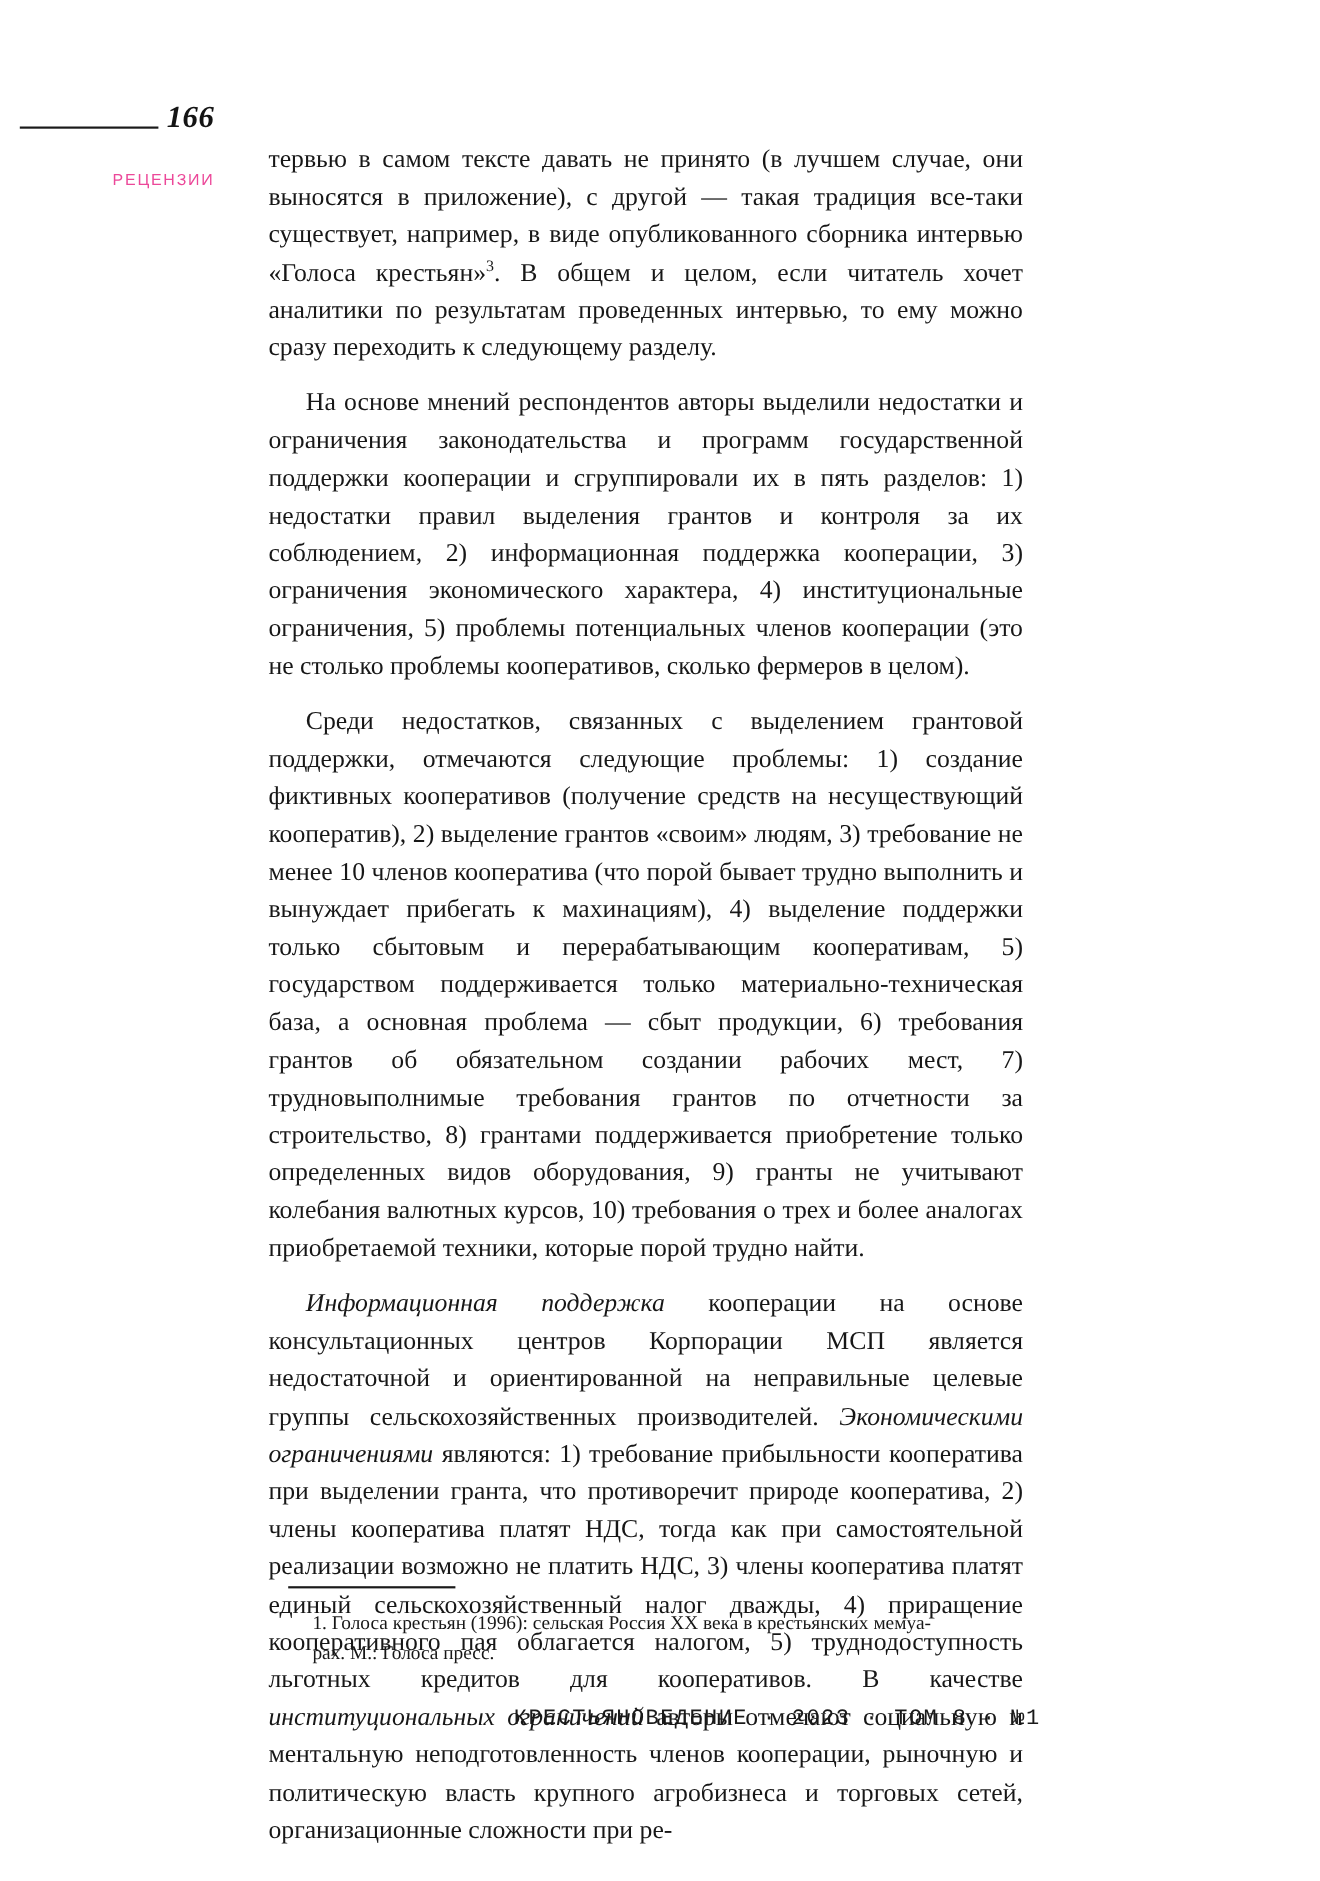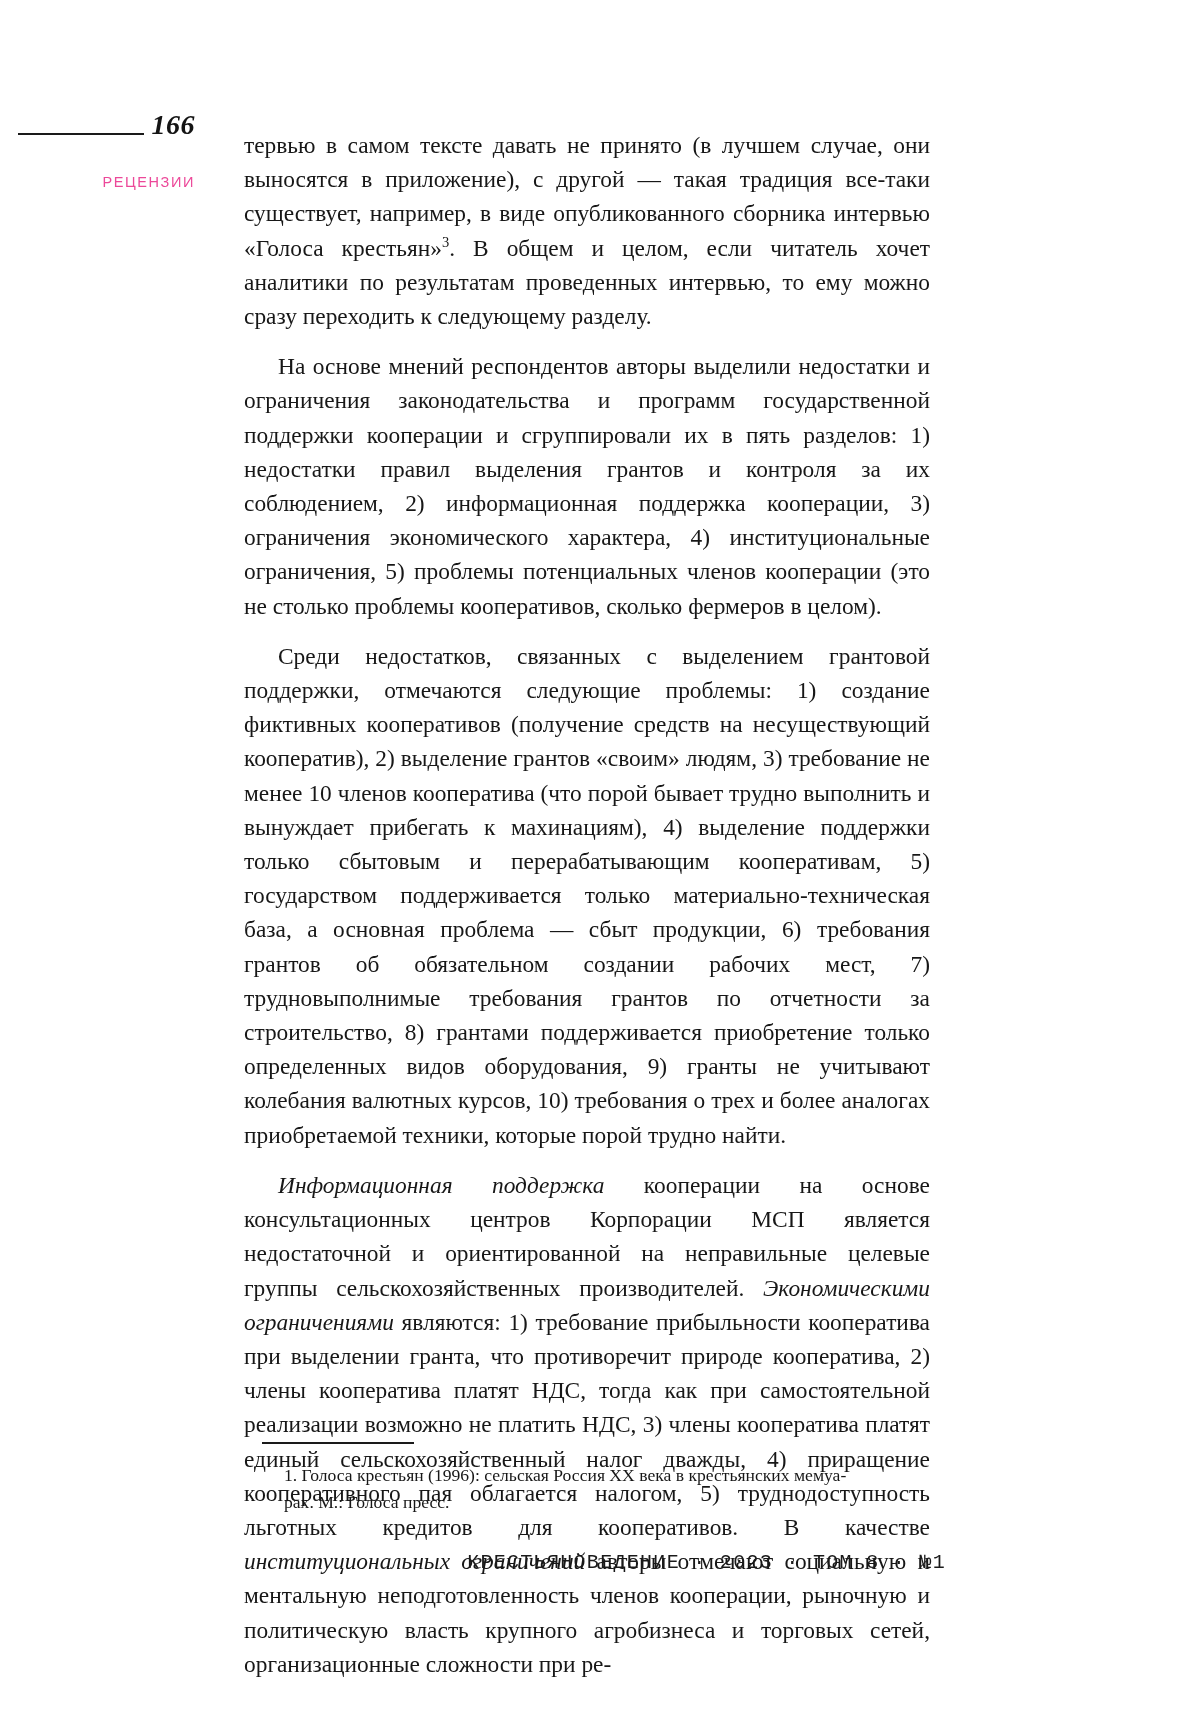--- a/index.html
+++ b/index.html
@@ -18,21 +18,21 @@
 
   .page {
     position: absolute;
     inset: 0;
   }
 
   
   .margin-col {
     position: absolute;
     left: 0;
-    top: 110px;
+    top: 92px;
     width: 205px;
     text-align: right;
   }
   .rule {
     position: absolute;
     left: 18px;
     top: 23px;
     width: 126px;
     height: 2px;
     background: #1a1a1a;

